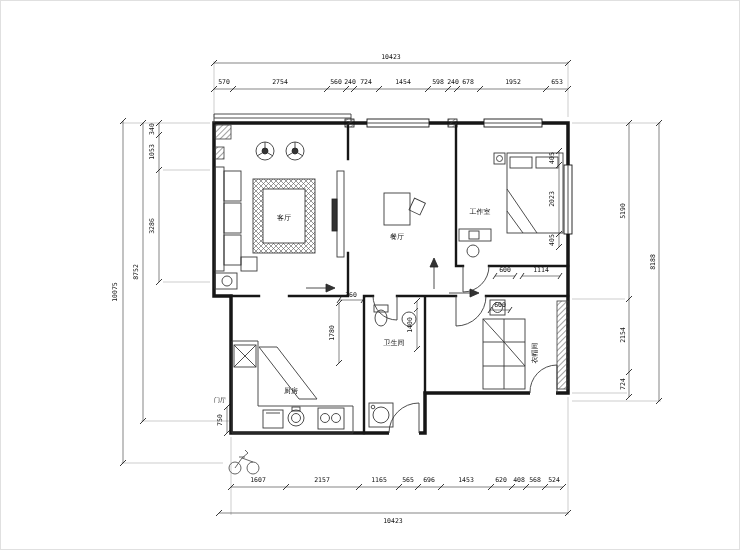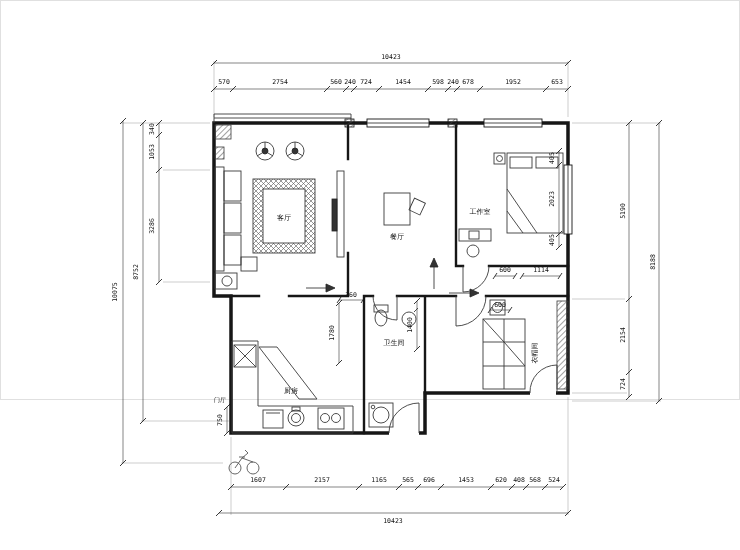--- a/index.html
+++ b/index.html
@@ -1,17 +1,17 @@
 <!DOCTYPE html>
 <html><head>
 <meta charset="utf-8">
 <style>
   html,body{margin:0;padding:0;background:#fff;}
   body{width:740px;height:550px;overflow:hidden;font-family:"DejaVu Sans",sans-serif;}
-  .canvas{position:relative;width:740px;height:400px;background:#fff;border:1px solid #e0e0e0;box-sizing:border-box;}
+  .canvas{position:relative;width:740px;height:550px;background:#fff;border:1px solid #e0e0e0;box-sizing:border-box;}
   svg{display:block;}
   .wall{stroke:#161616;stroke-width:3.5;fill:none;stroke-linecap:square;}
   .wall2{stroke:#161616;stroke-width:2.4;fill:none;stroke-linecap:square;}
   .f{stroke:#3a3a3a;stroke-width:0.9;fill:none;}
   .ffill{stroke:#3a3a3a;stroke-width:0.9;fill:#fff;}
   .fdark{stroke:#222;stroke-width:0.8;fill:#333;}
   .dimline{stroke:#333;stroke-width:0.6;fill:none;}
   .tick{stroke:#222;stroke-width:0.9;fill:none;}
   .ext{stroke:#999;stroke-width:0.5;fill:none;}
   .gap{fill:#fff;stroke:none;}

